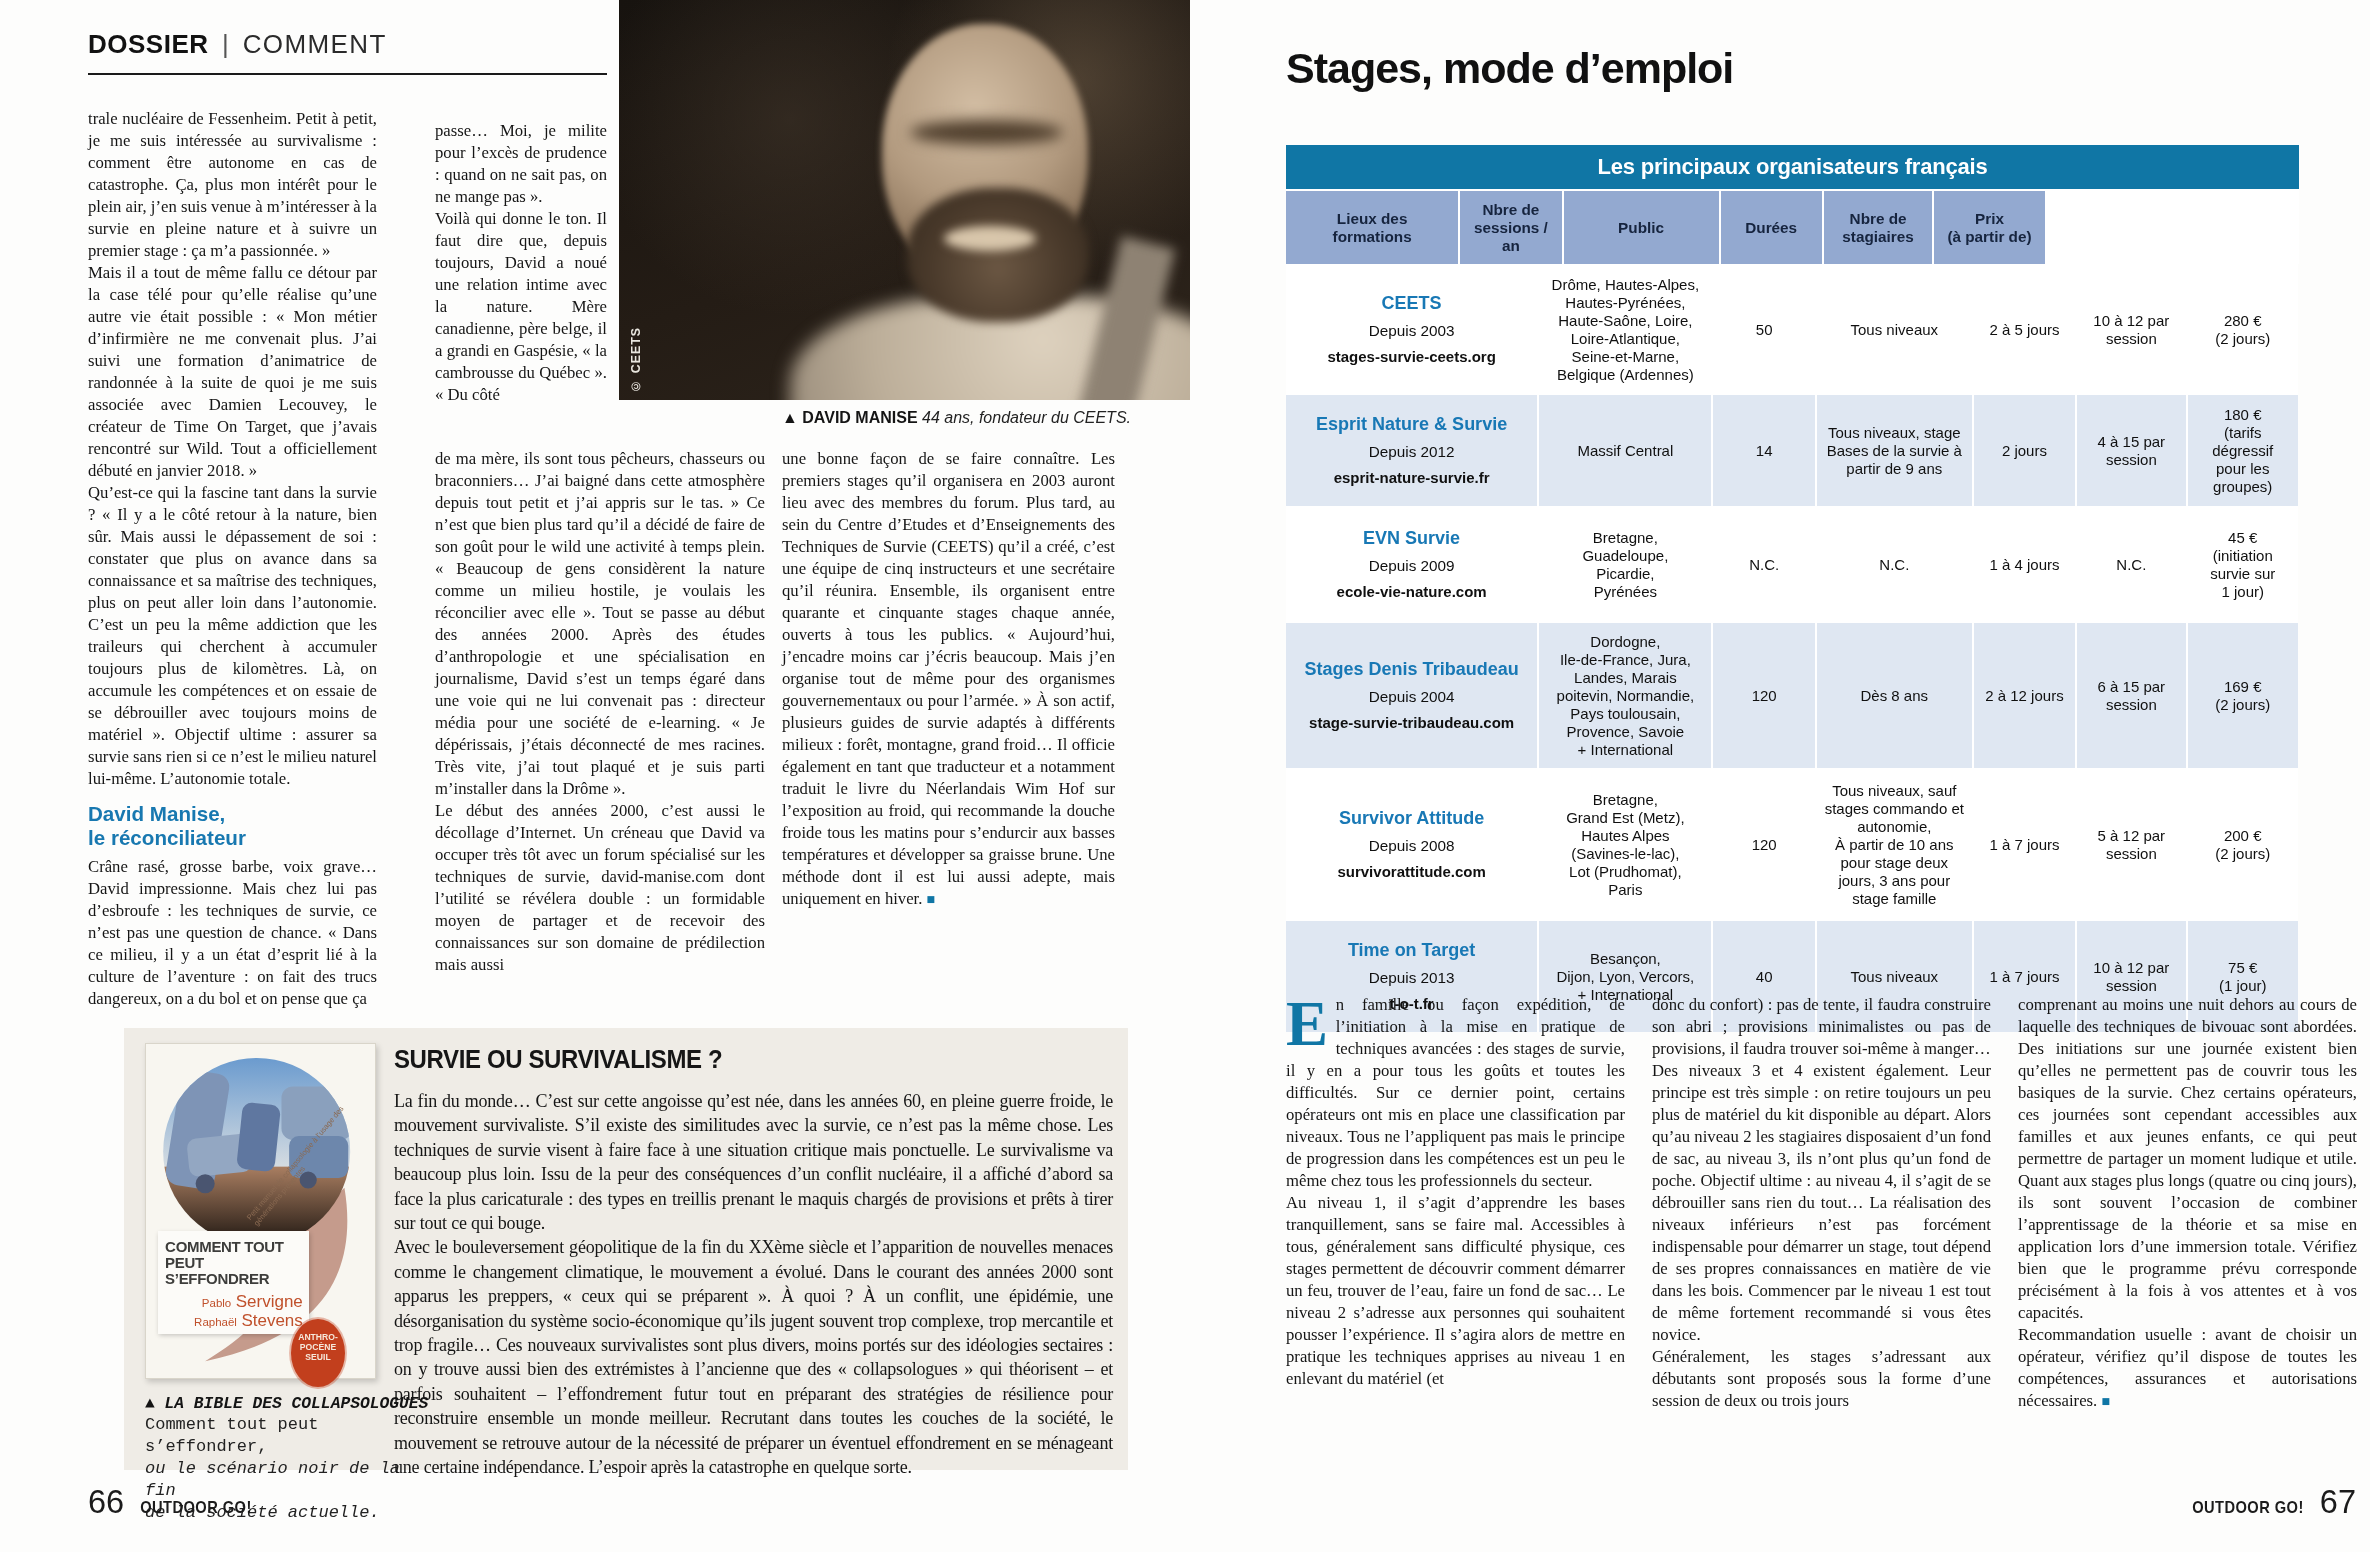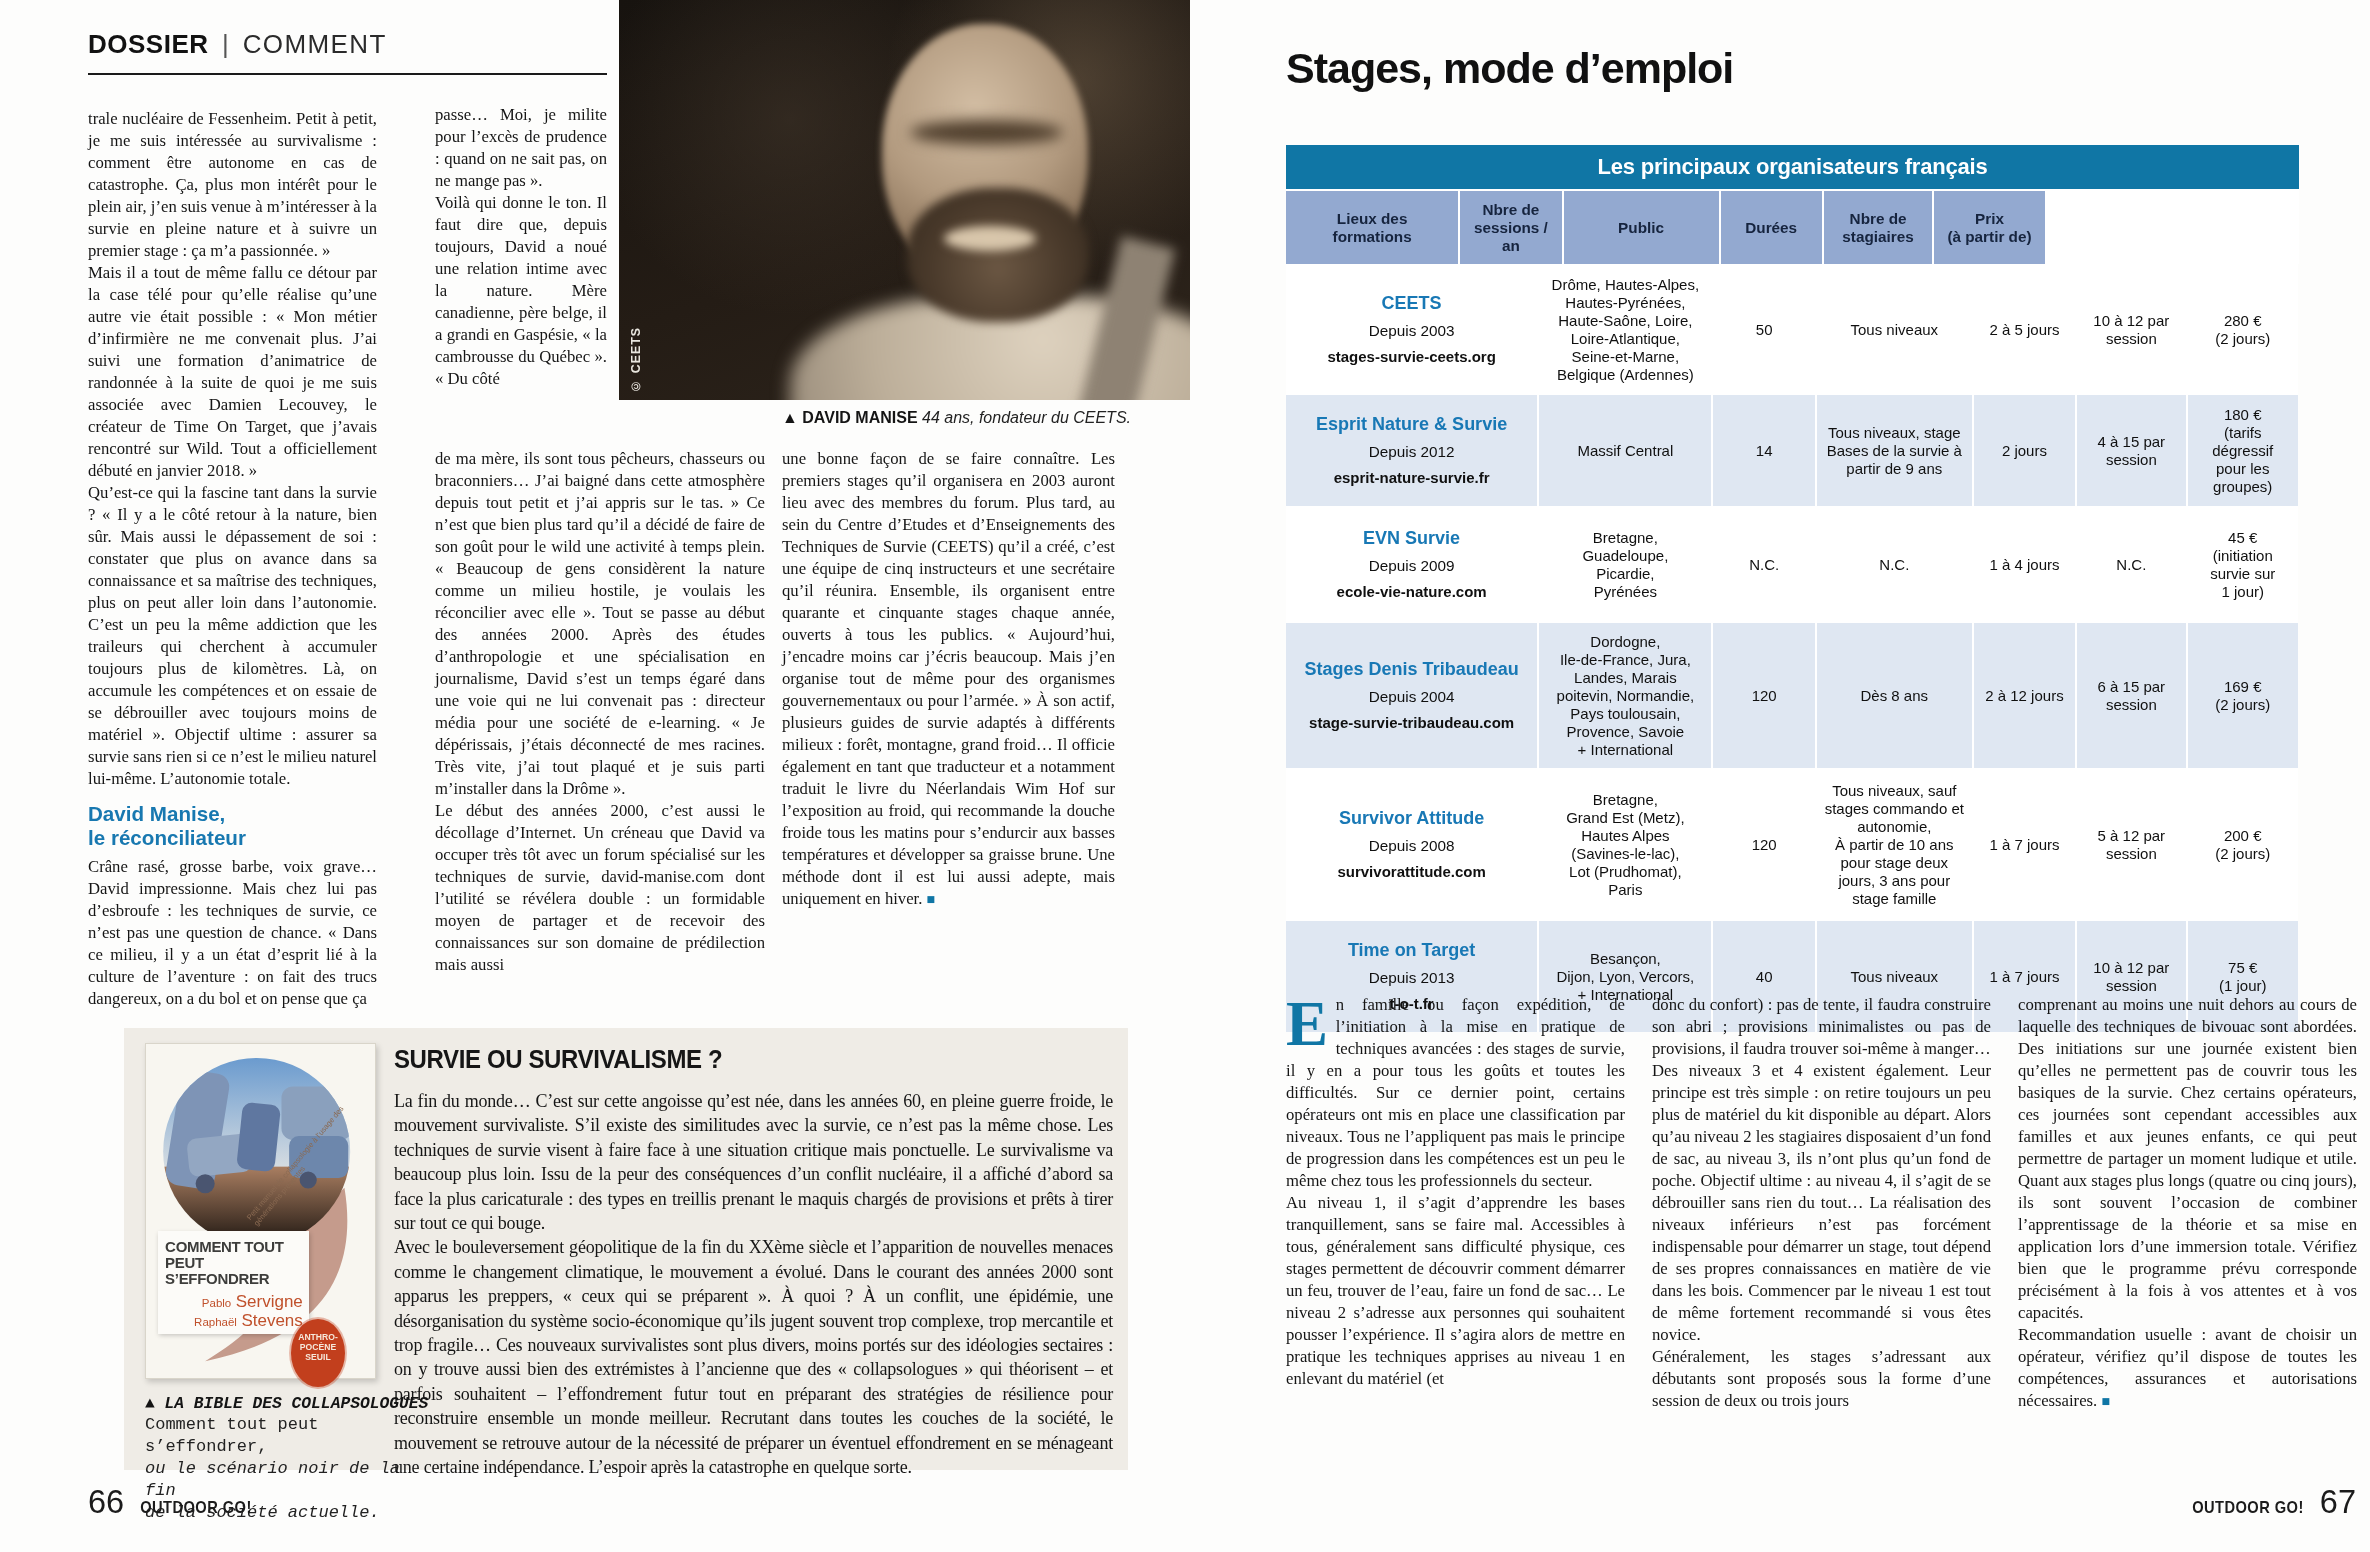--- a/index.html
+++ b/index.html
@@ -12,21 +12,21 @@
   
   .kicker { position:absolute; left:88px; top:29px; font-family:"Liberation Sans",sans-serif; font-size:26px; letter-spacing:0.5px; }
   .kicker .k-bold { font-weight:800; color:#121212; }
   .kicker .k-div { font-weight:300; color:#555; margin:0 5.7px; }
   .kicker .k-light { font-weight:300; color:#2b2b2b; letter-spacing:1.4px; }
   .kicker-rule { position:absolute; left:88px; top:73px; width:519px; height:1.9px; background:#1a1a1a; }
 
   .mag-text { font-size:16.7px; line-height:22px; text-align:justify; }
   .mag-text p { margin:0; }
   .lcol1 { position:absolute; left:88px; top:108px; width:289px; }
-  .lcol2top { position:absolute; left:435px; top:104px; width:172px; }
+  .lcol2top { position:absolute; left:435px; top:120px; width:172px; }
   .lcol2bot { position:absolute; left:435px; top:448px; width:330px; }
   .lcol3 { position:absolute; left:782px; top:448px; width:333px; }
   .subhead { font-family:"Liberation Sans",sans-serif; font-weight:700; font-size:20.6px; line-height:24px; color:#1878b0; margin:11.5px 0 6.7px 0 !important; text-align:left; }
   .endmark { color:#1076a5; font-size:14.3px; }
 
   .photo { position:absolute; left:619px; top:0; width:571px; height:400px; background:
       radial-gradient(circle at 80% 20%, rgba(115,96,74,.55), rgba(0,0,0,0) 34%),
       radial-gradient(circle at 30% 30%, rgba(70,58,46,.5), rgba(0,0,0,0) 40%),
       linear-gradient(160deg,#17130f 0%, #241c15 55%, #2e251c 100%);
     overflow:hidden; }

